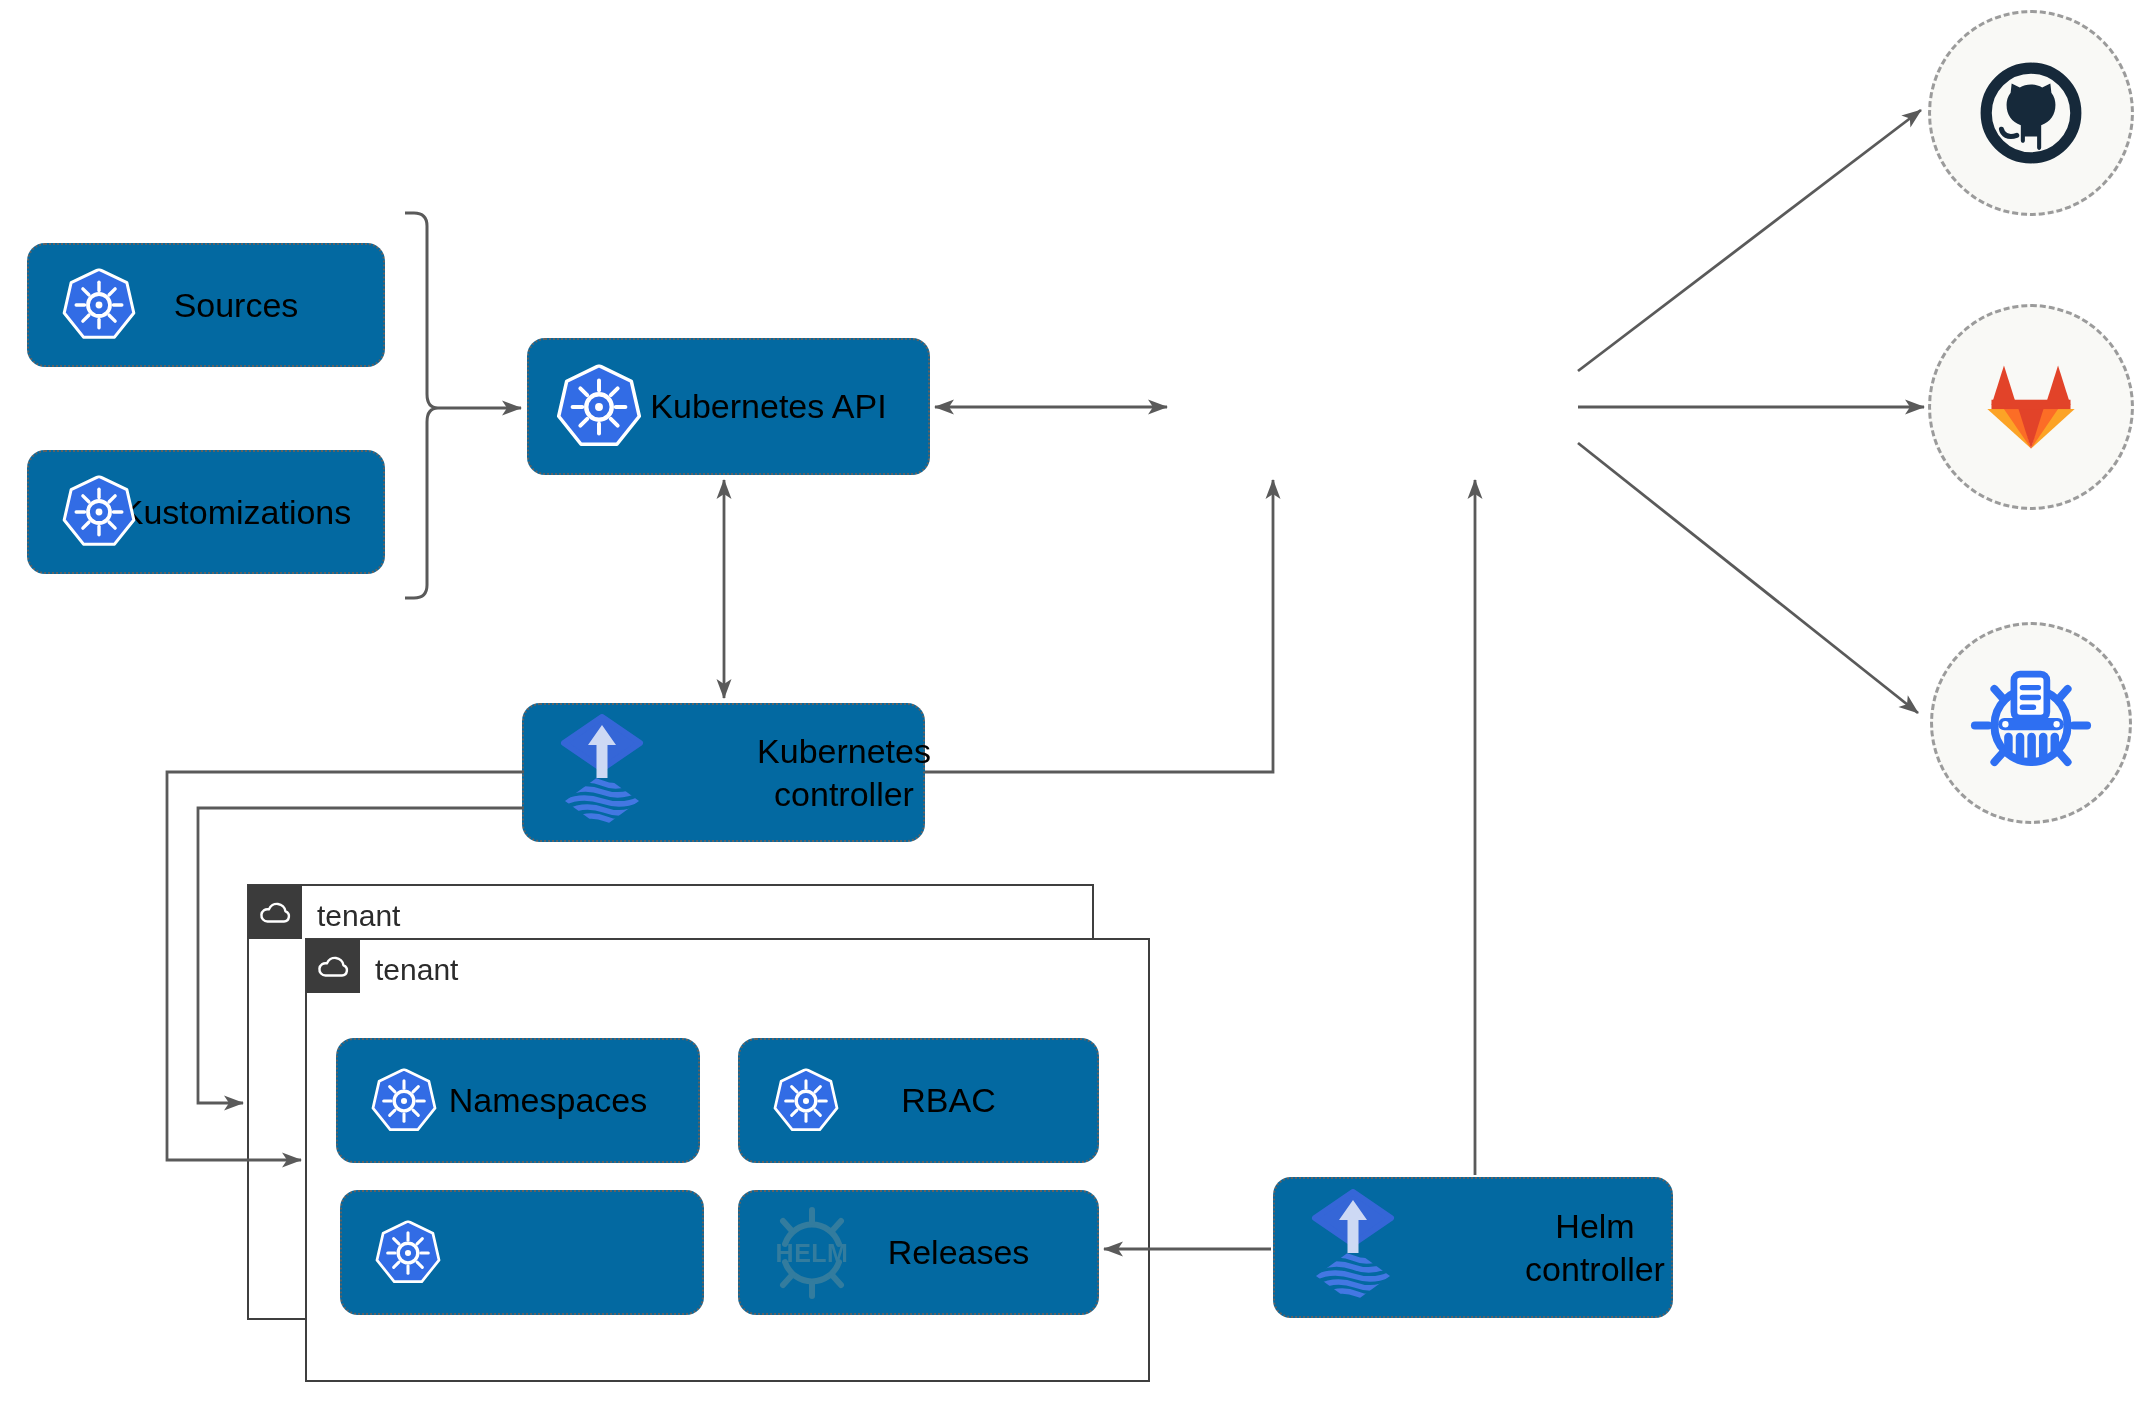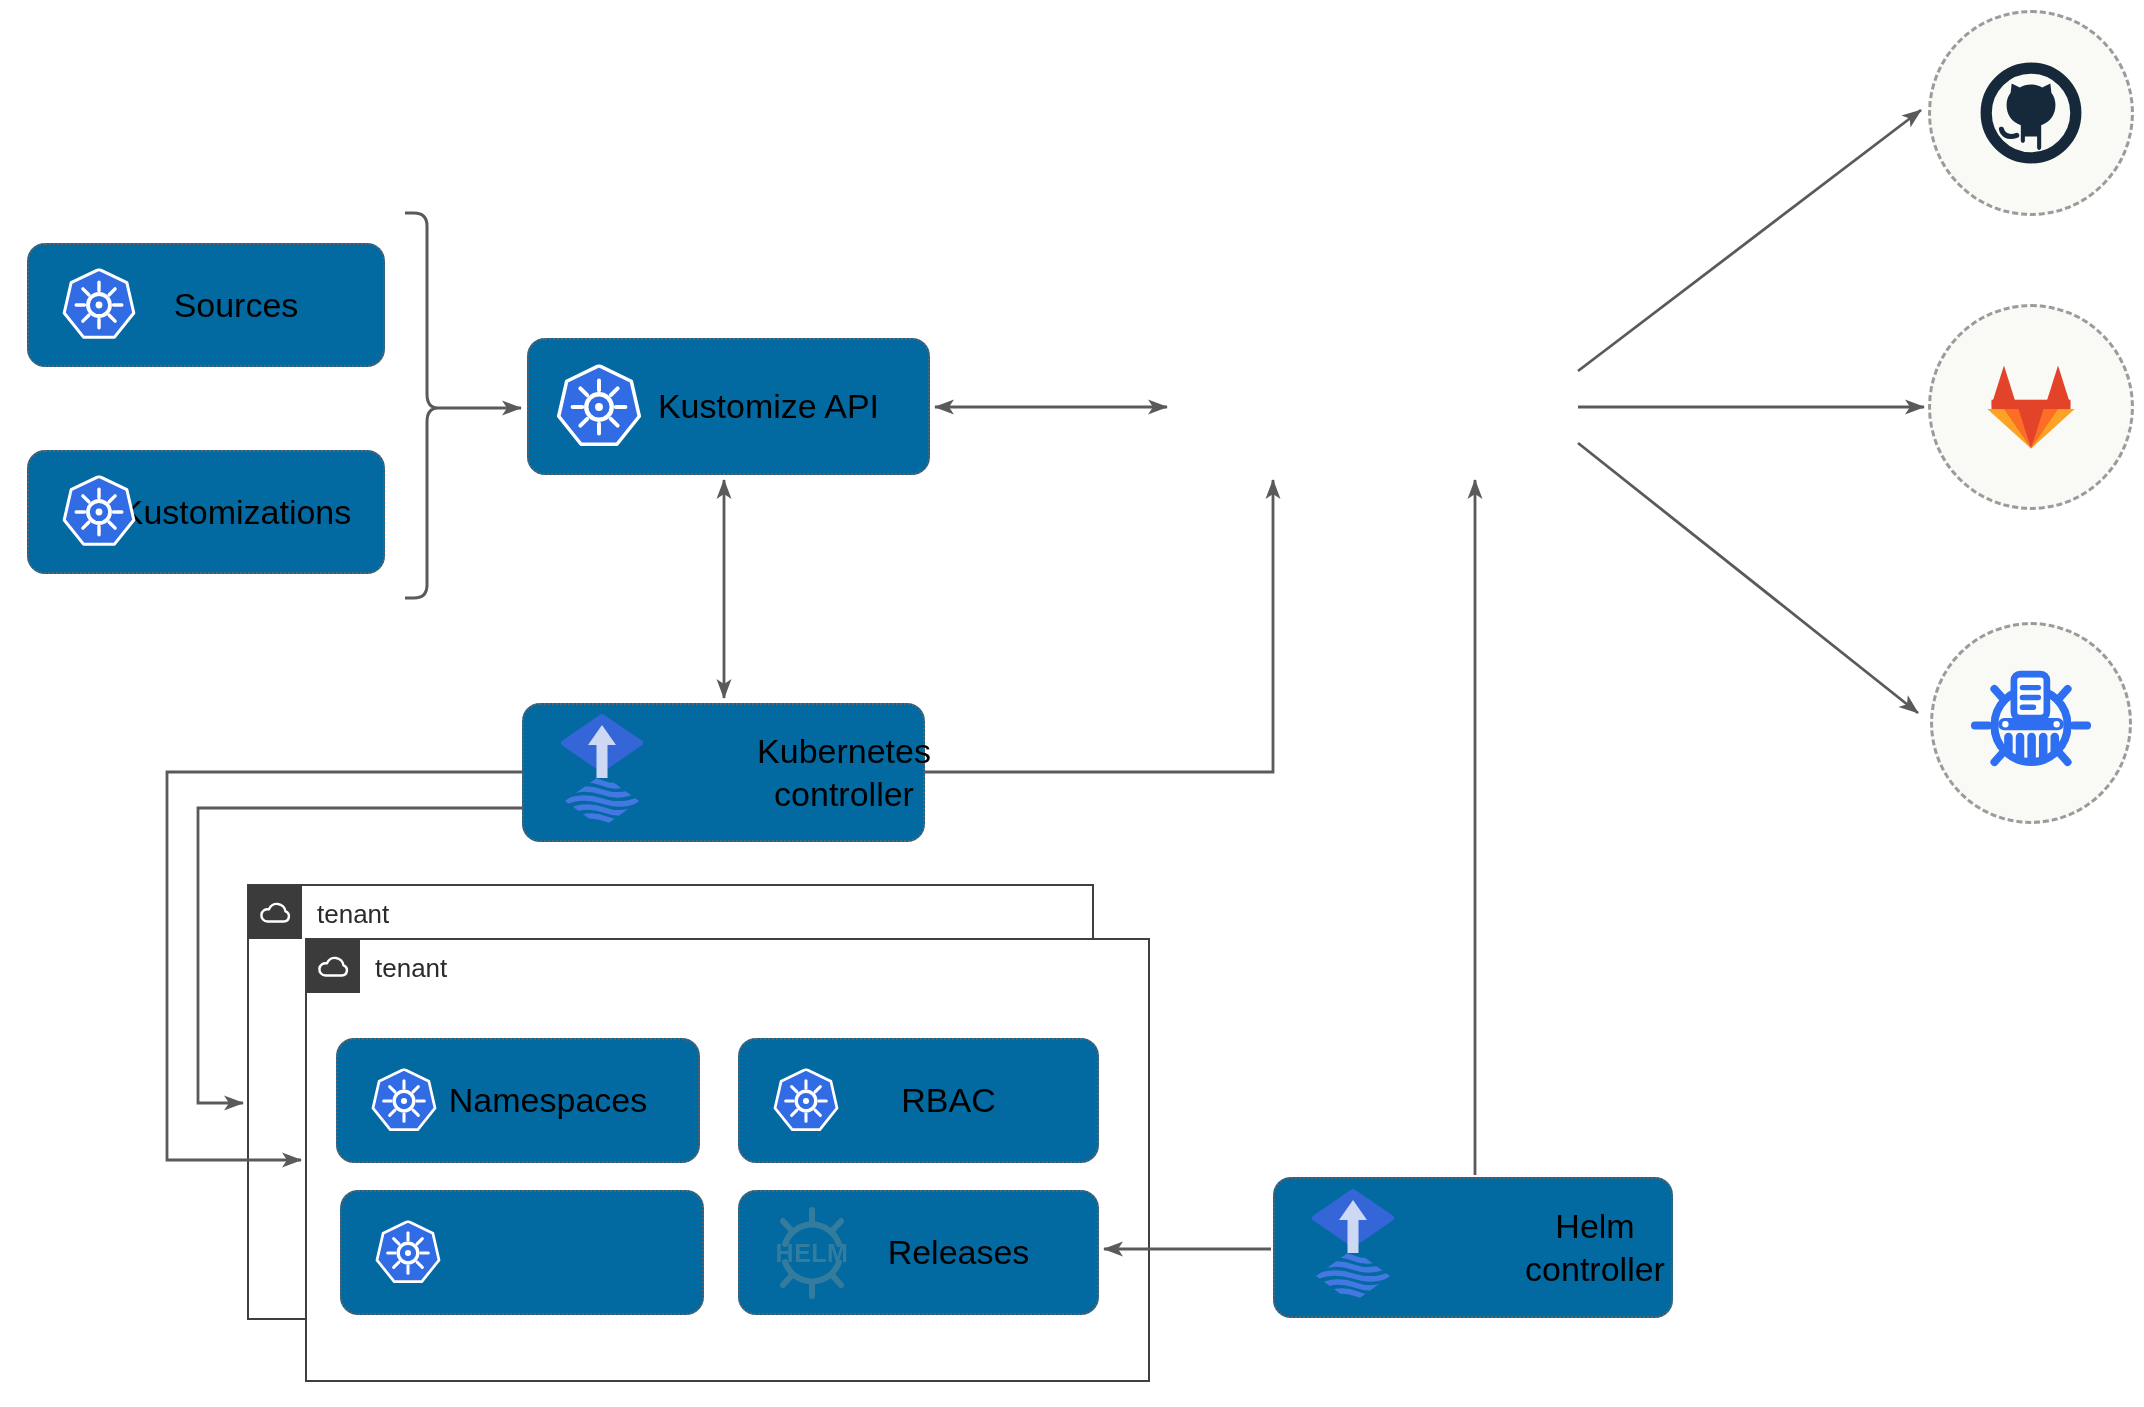--- a/index.html
+++ b/index.html
@@ -10,21 +10,21 @@
   .node .icon{position:absolute;top:50%;transform:translateY(-50%);left:32px;}
   .node .lbl{flex:1;text-align:center;font-size:34px;color:#000;line-height:1.25;}
   .lbl.pad60{padding-left:60px;}
   .lbl.pad80{padding-left:80px;}
   .lbl.pad100{padding-left:100px;width:200px;flex:none;margin-left:120px;}
   .circle{position:absolute;border:3px dashed #9b9b9b;border-radius:50%;background:#f9f9f6;
           display:flex;align-items:center;justify-content:center;z-index:3;}
   .tenant{position:absolute;background:#ffffff;border:2.5px solid #3f3f3f;box-sizing:border-box;}
   .tenant .tab{position:absolute;left:-1px;top:-1px;width:54px;height:54px;background:#3b3b3b;
                display:flex;align-items:center;justify-content:center;}
-  .tenant .tlabel{position:absolute;left:68px;top:13px;font-size:26px;color:#2b2b2b;}
+  .tenant .tlabel{position:absolute;left:68px;top:13px;font-size:30px;color:#2b2b2b;}
   .wires{position:absolute;left:0;top:0;z-index:10;pointer-events:none;}
 </style>
 </head>
 <body>
 
 <div id="stage">
 
   <div class="tenant" style="left:247px;top:884px;width:847px;height:436px;z-index:1;">
     <div class="tab">
       <svg width="36" height="27" viewBox="0 0 44 32">
@@ -88,21 +88,21 @@
     <svg class="icon" width="76" height="73" viewBox="0 0 100 96">
         <use href="#k8s"></use>
       </svg>
     <div class="lbl pad60">Kustomizations</div>
   </div>
 
   <div class="node" style="left:527px;top:338px;width:403px;height:137px;">
     <svg class="icon" width="88" height="85" viewBox="0 0 100 96" style="left:26px">
         <use href="#k8s"></use>
       </svg>
-    <div class="lbl pad80">Kustomize API</div>
+    <div class="lbl pad80">Kubernetes API</div>
   </div>
 
 
   <div class="node" style="left:522px;top:703px;width:403px;height:139px;">
     <svg class="icon" width="84" height="118" viewBox="0 0 84 118" style="left:36px">
         <use href="#flux"></use>
       </svg>
     <div class="lbl pad100">Kubernetes controller</div>
   </div>
 

